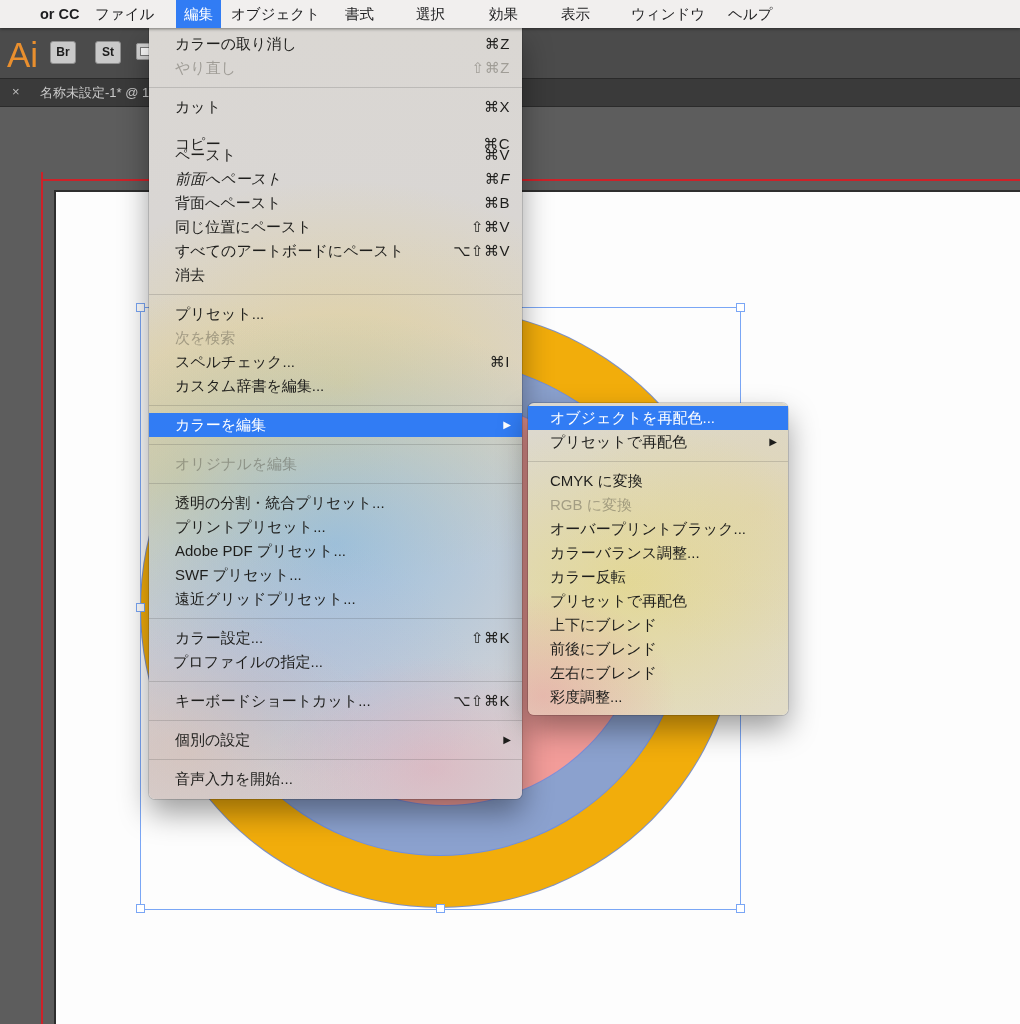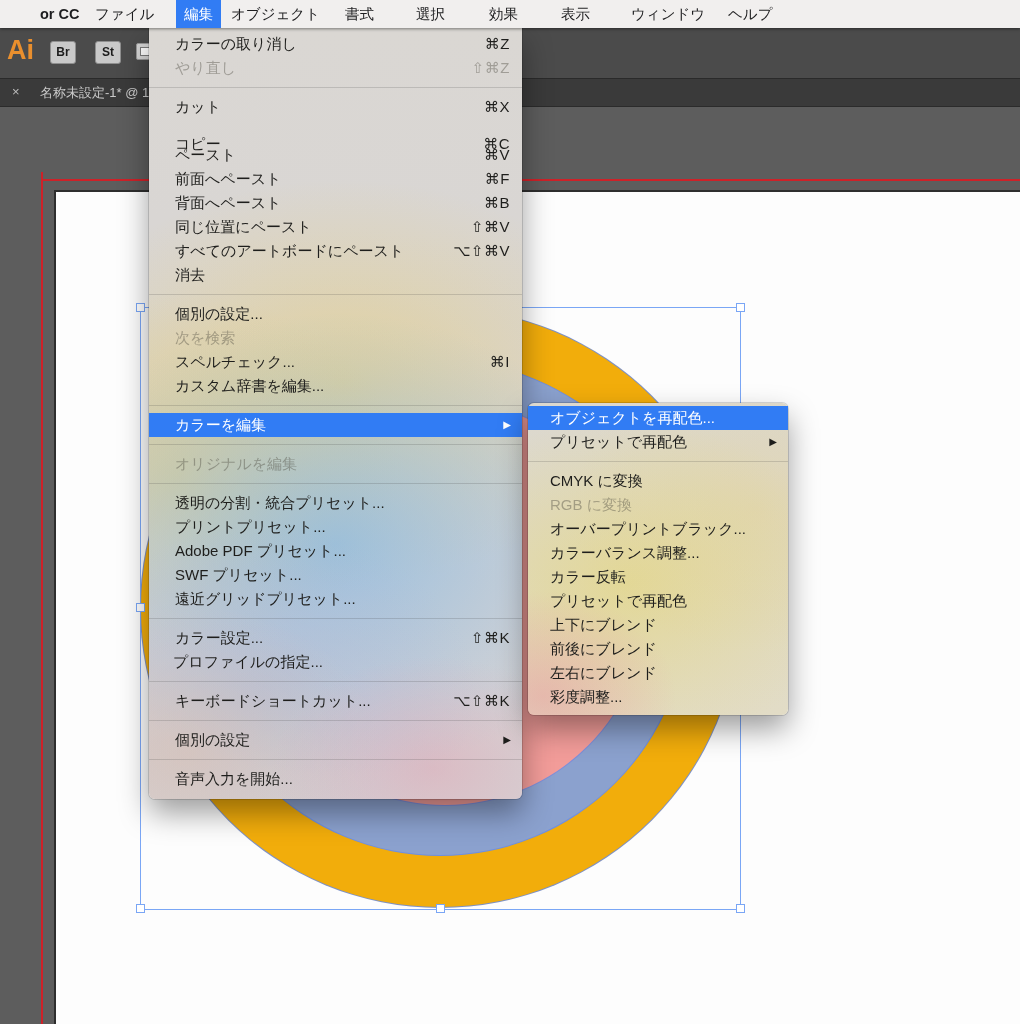--- a/index.html
+++ b/index.html
@@ -16,21 +16,21 @@
     box-shadow:0 1px 3px rgba(0,0,0,.45);
     font-size:14.5px;color:#1d1d1f;
   }
   .mbi{position:absolute;top:0;height:28px;line-height:28px;padding:0 8px;white-space:nowrap;margin-left:32px;}
   .mbi.bold{font-weight:bold;}
   .mbi.active{background:var(--hl);color:#fff;}
   #toolbar{
     position:absolute;left:0;top:28px;width:1020px;height:50px;
     background:#4b4b4b;z-index:5;border-bottom:1px solid #2a2a2a;
   }
-  #ai-logo{position:absolute;left:7px;top:7px;font-size:27px;font-weight:bold;color:#e98f2e;letter-spacing:0px;}
+  #ai-logo{position:absolute;left:7px;top:7px;font-size:35px;font-weight:normal;color:#e98f2e;letter-spacing:0px;}
   .tbtn{
     position:absolute;top:13px;width:24px;height:21px;border:1px solid #8f8f8f;border-radius:3px;
     background:#c9c9c9;color:#1c1c1c;font-size:12px;font-weight:bold;text-align:center;line-height:21px;
   }
   #btn-br{left:50px;} #btn-st{left:95px;}
   #arrange-icon{
     position:absolute;left:136px;top:15px;width:17px;height:15px;background:#d6d6d6;
     border:1px solid #9a9a9a;border-radius:2px;
   }
   #arrange-icon::after{content:"";position:absolute;left:3px;top:3px;width:9px;height:7px;background:#fff;border:1px solid #7c7c7c;}
@@ -137,27 +137,27 @@
     <div class="handle" style="left: 736px; top: 904px;"></div>
   </div>
 
 <div class="panel" id="editmenu">
     <div class="mi" style="top: 4px;"><span>カラーの取り消し</span><span class="sc">⌘Z</span></div>
     <div class="mi disabled" style="top: 28px;"><span>やり直し</span><span class="sc">⇧⌘Z</span></div>
     <div class="msep" style="top: 59px;"></div>
     <div class="mi" style="top: 67px;"><span>カット</span><span class="sc">⌘X</span></div>
     <div class="mi" style="top: 104px;"><span>コピー</span><span class="sc">⌘C</span></div>
     <div class="mi" style="top: 115px;"><span>ペースト</span><span class="sc">⌘V</span></div>
-    <div class="mi" style="top: 139px;"><span>前面へペースト</span><span class="sc">⌘F</span></div>
+    <div class="mi" style="top: 139px; font-style: italic;"><span>前面へペースト</span><span class="sc">⌘F</span></div>
     <div class="mi" style="top: 163px;"><span>背面へペースト</span><span class="sc">⌘B</span></div>
     <div class="mi" style="top: 187px;"><span>同じ位置にペースト</span><span class="sc">⇧⌘V</span></div>
     <div class="mi" style="top: 211px;"><span>すべてのアートボードにペースト</span><span class="sc">⌥⇧⌘V</span></div>
     <div class="mi" style="top: 235px;"><span>消去</span></div>
     <div class="msep" style="top: 266px;"></div>
-    <div class="mi" style="top: 274px;"><span>個別の設定...</span></div>
+    <div class="mi" style="top: 274px;"><span>プリセット...</span></div>
     <div class="mi disabled" style="top: 298px;"><span>次を検索</span></div>
     <div class="mi" style="top: 322px;"><span>スペルチェック...</span><span class="sc">⌘I</span></div>
     <div class="mi" style="top: 346px;"><span>カスタム辞書を編集...</span></div>
     <div class="msep" style="top: 377px;"></div>
     <div class="mi hl" style="top: 385px;"><span>カラーを編集</span><span class="arr">▶</span></div>
     <div class="msep" style="top: 416px;"></div>
     <div class="mi disabled" style="top: 424px;"><span>オリジナルを編集</span></div>
     <div class="msep" style="top: 455px;"></div>
     <div class="mi" style="top: 463px;"><span>透明の分割・統合プリセット...</span></div>
     <div class="mi" style="top: 487px;"><span>プリントプリセット...</span></div>

